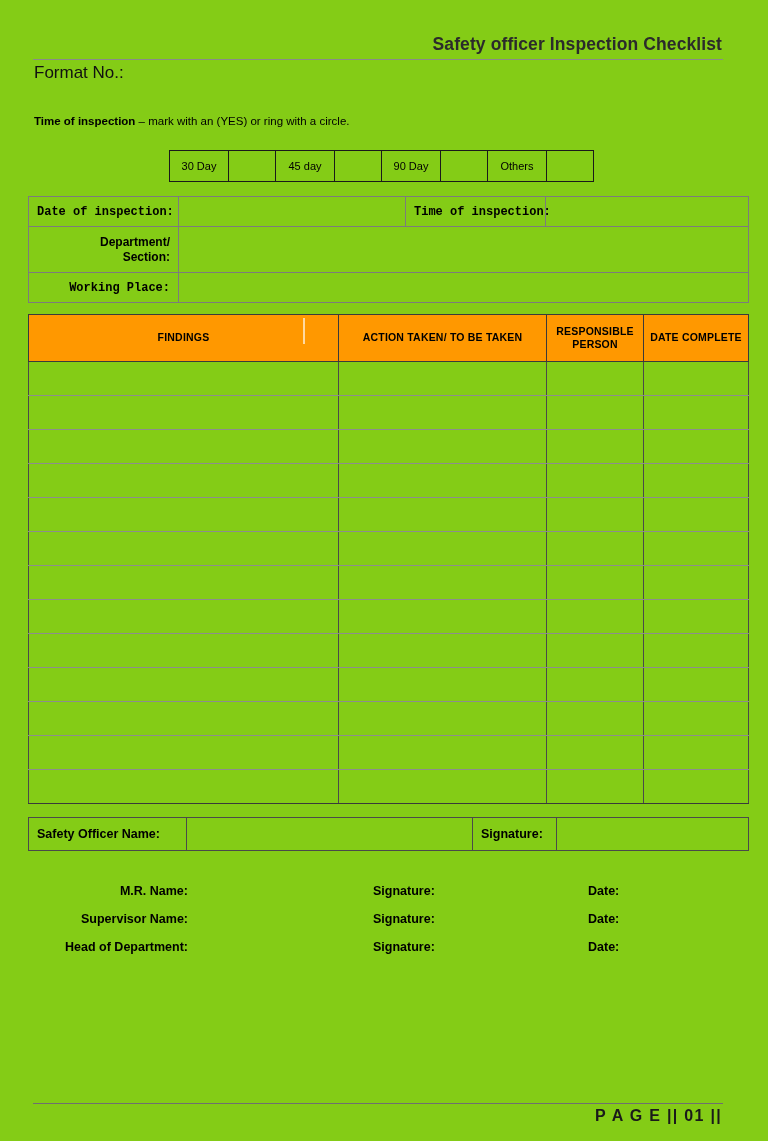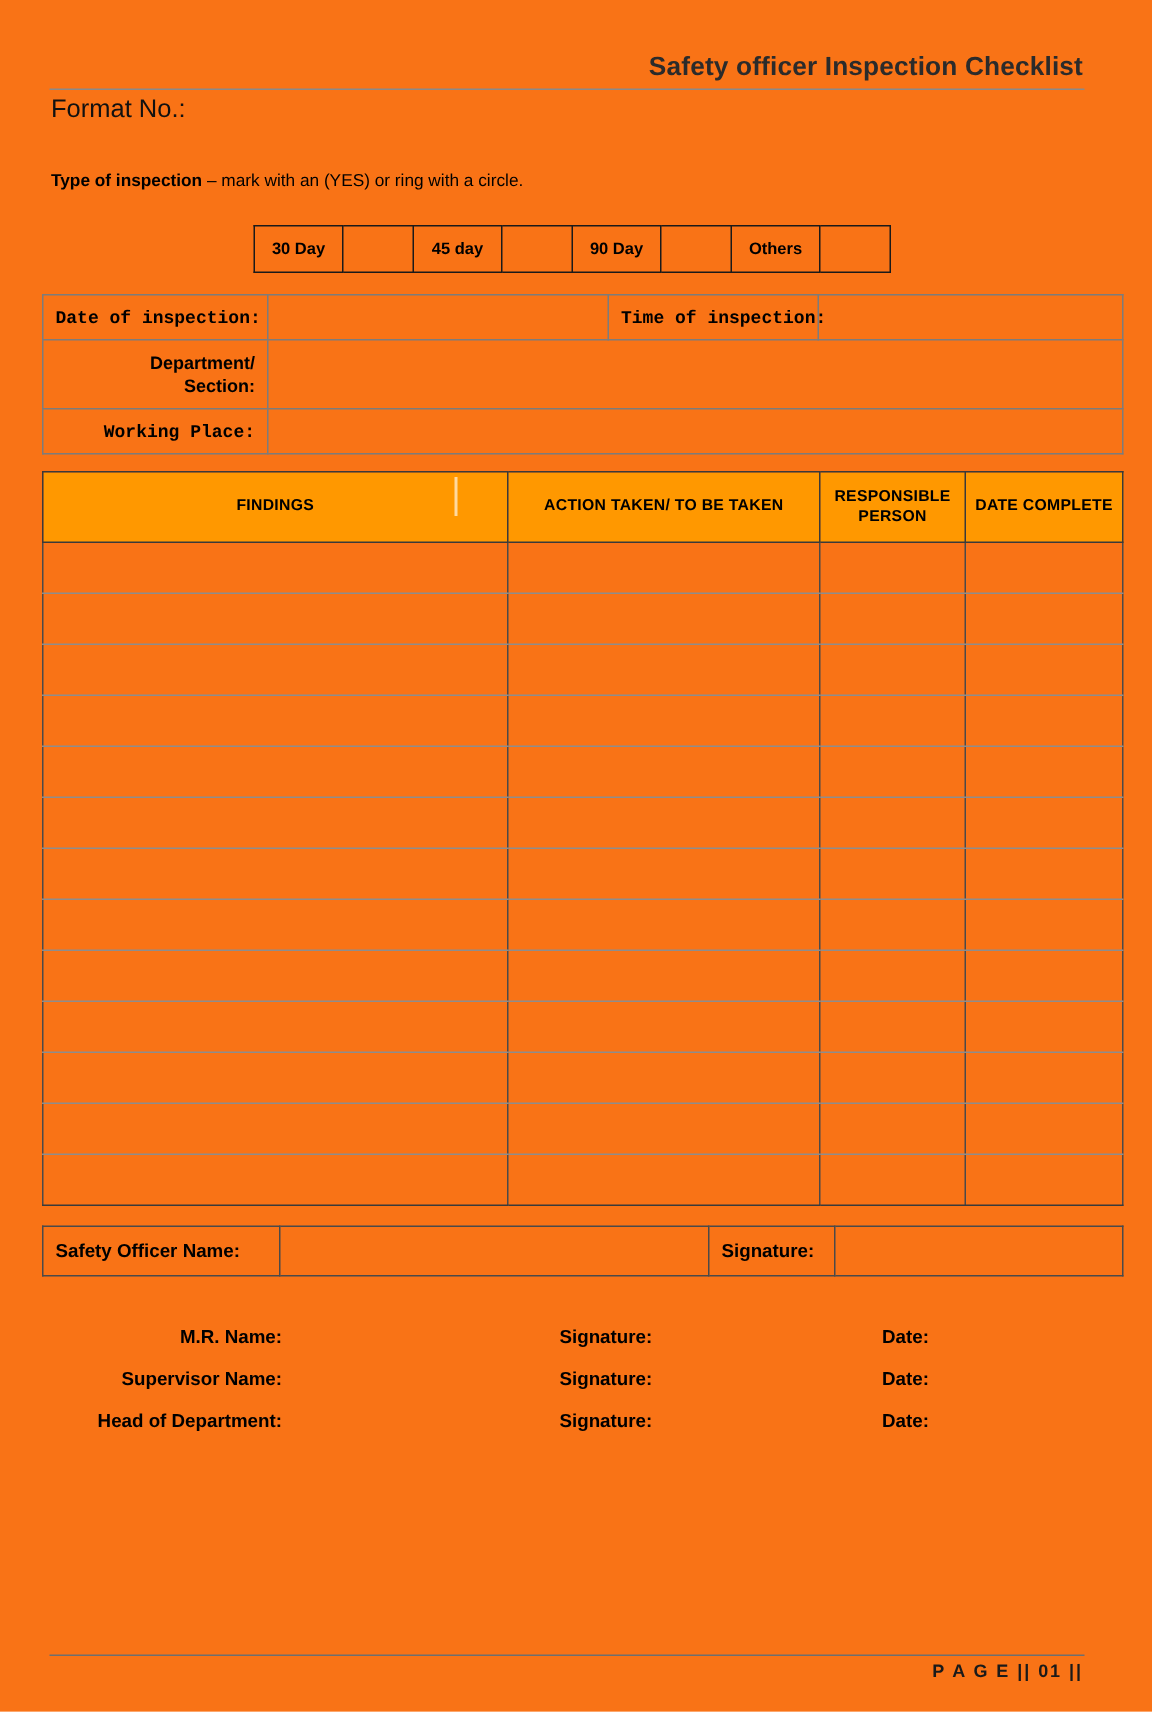--- a/index.html
+++ b/index.html
@@ -14,21 +14,21 @@
     font-family: "Liberation Sans", sans-serif;
     color: #000000;
     overflow: hidden;
   }
 
   .page {
     position: absolute;
     left: 0; top: 0;
     width: 768px;
     height: 1141px;
-    background: #f97316;
+    background: #84cc16;
   }
 
   
   .doc-title {
     position: absolute;
     left: 28px;
     top: 34px;
     width: 694px;
     text-align: right;
     font-size: 17.5px;
@@ -68,21 +68,21 @@
     left: 169px;
     top: 150px;
     width: 416px;
     height: 30px;
     border-collapse: collapse;
     table-layout: fixed;
   }
   .type-table td {
     border: 1.1px solid #1a1a1a;
     font-size: 11px;
-    font-weight: 700;
+    font-weight: 400;
     text-align: center;
     vertical-align: middle;
     padding: 0;
     height: 30px;
   }
   .type-table td.lbl { width: 58px; }
   .type-table td.blank { width: 46px; }
 
   
   .info-table {
@@ -212,37 +212,37 @@
     width: 690px;
     height: 1px;
     background: #6f6f6f;
   }
   .footer-text {
     position: absolute;
     left: 28px;
     top: 1107px;
     width: 694px;
     text-align: right;
-    font-size: 12px;
+    font-size: 16px;
     font-weight: 700;
     letter-spacing: 1.3px;
     color: #1a1a1a;
   }
 </style>
 </head>
 <body>
 
 <div class="page">
 
   <div class="doc-title">Safety officer Inspection Checklist</div>
   <div class="header-rule"></div>
   <div class="format-no">Format No.:</div>
 
   <div class="type-line">
-    <b>Type of inspection</b><span> – mark with an (YES) or ring with a circle.</span>
+    <b>Time of inspection</b><span> – mark with an (YES) or ring with a circle.</span>
   </div>
 
   <table class="type-table">
     <tbody>
         <tr>
       <td class="lbl">30 Day</td>
       <td class="blank"></td>
       <td class="lbl">45 day</td>
       <td class="blank"></td>
       <td class="lbl">90 Day</td>

